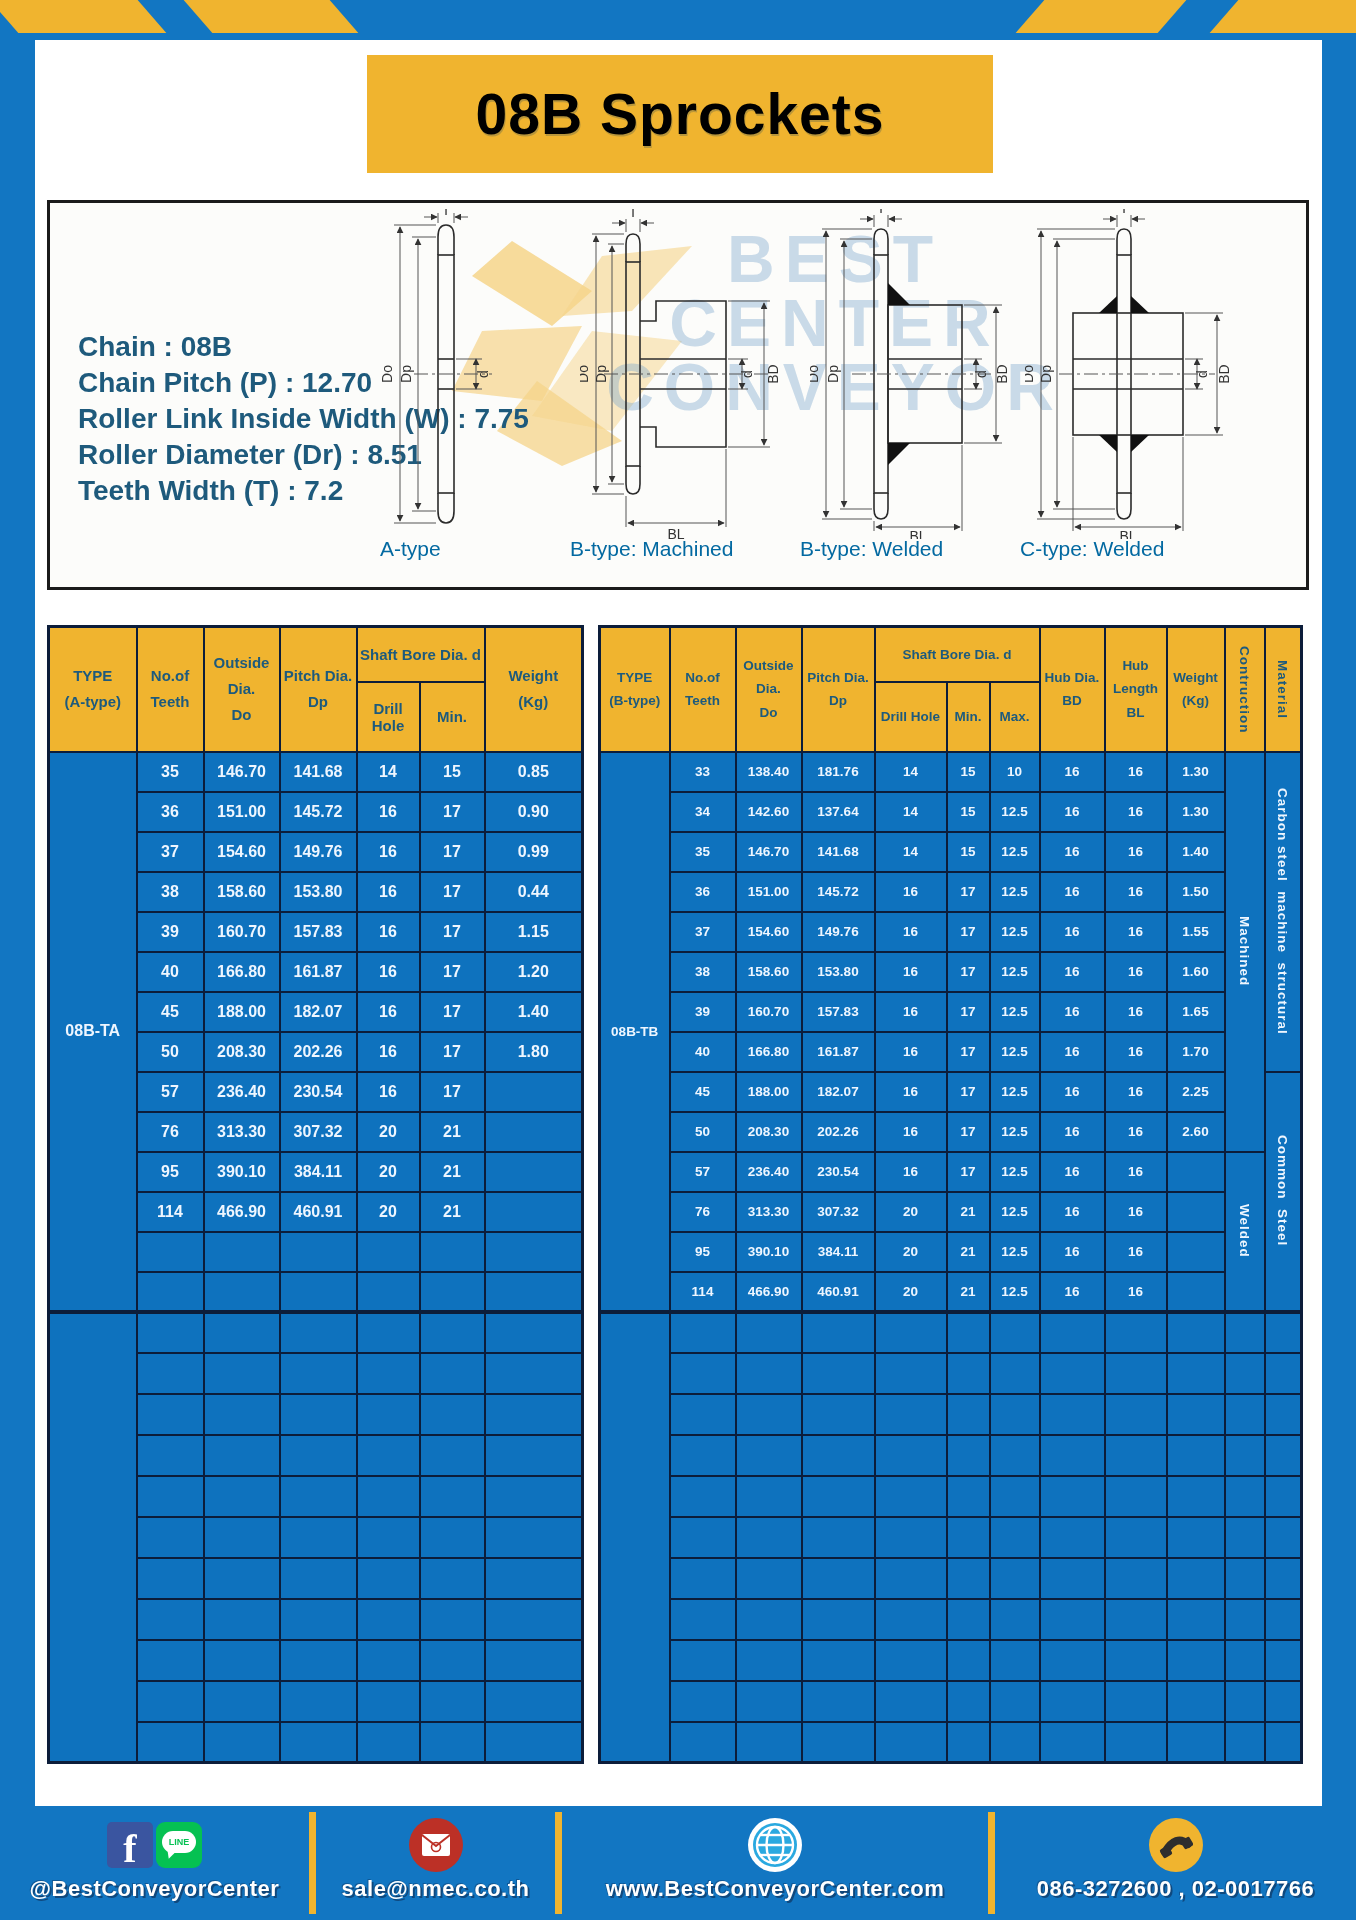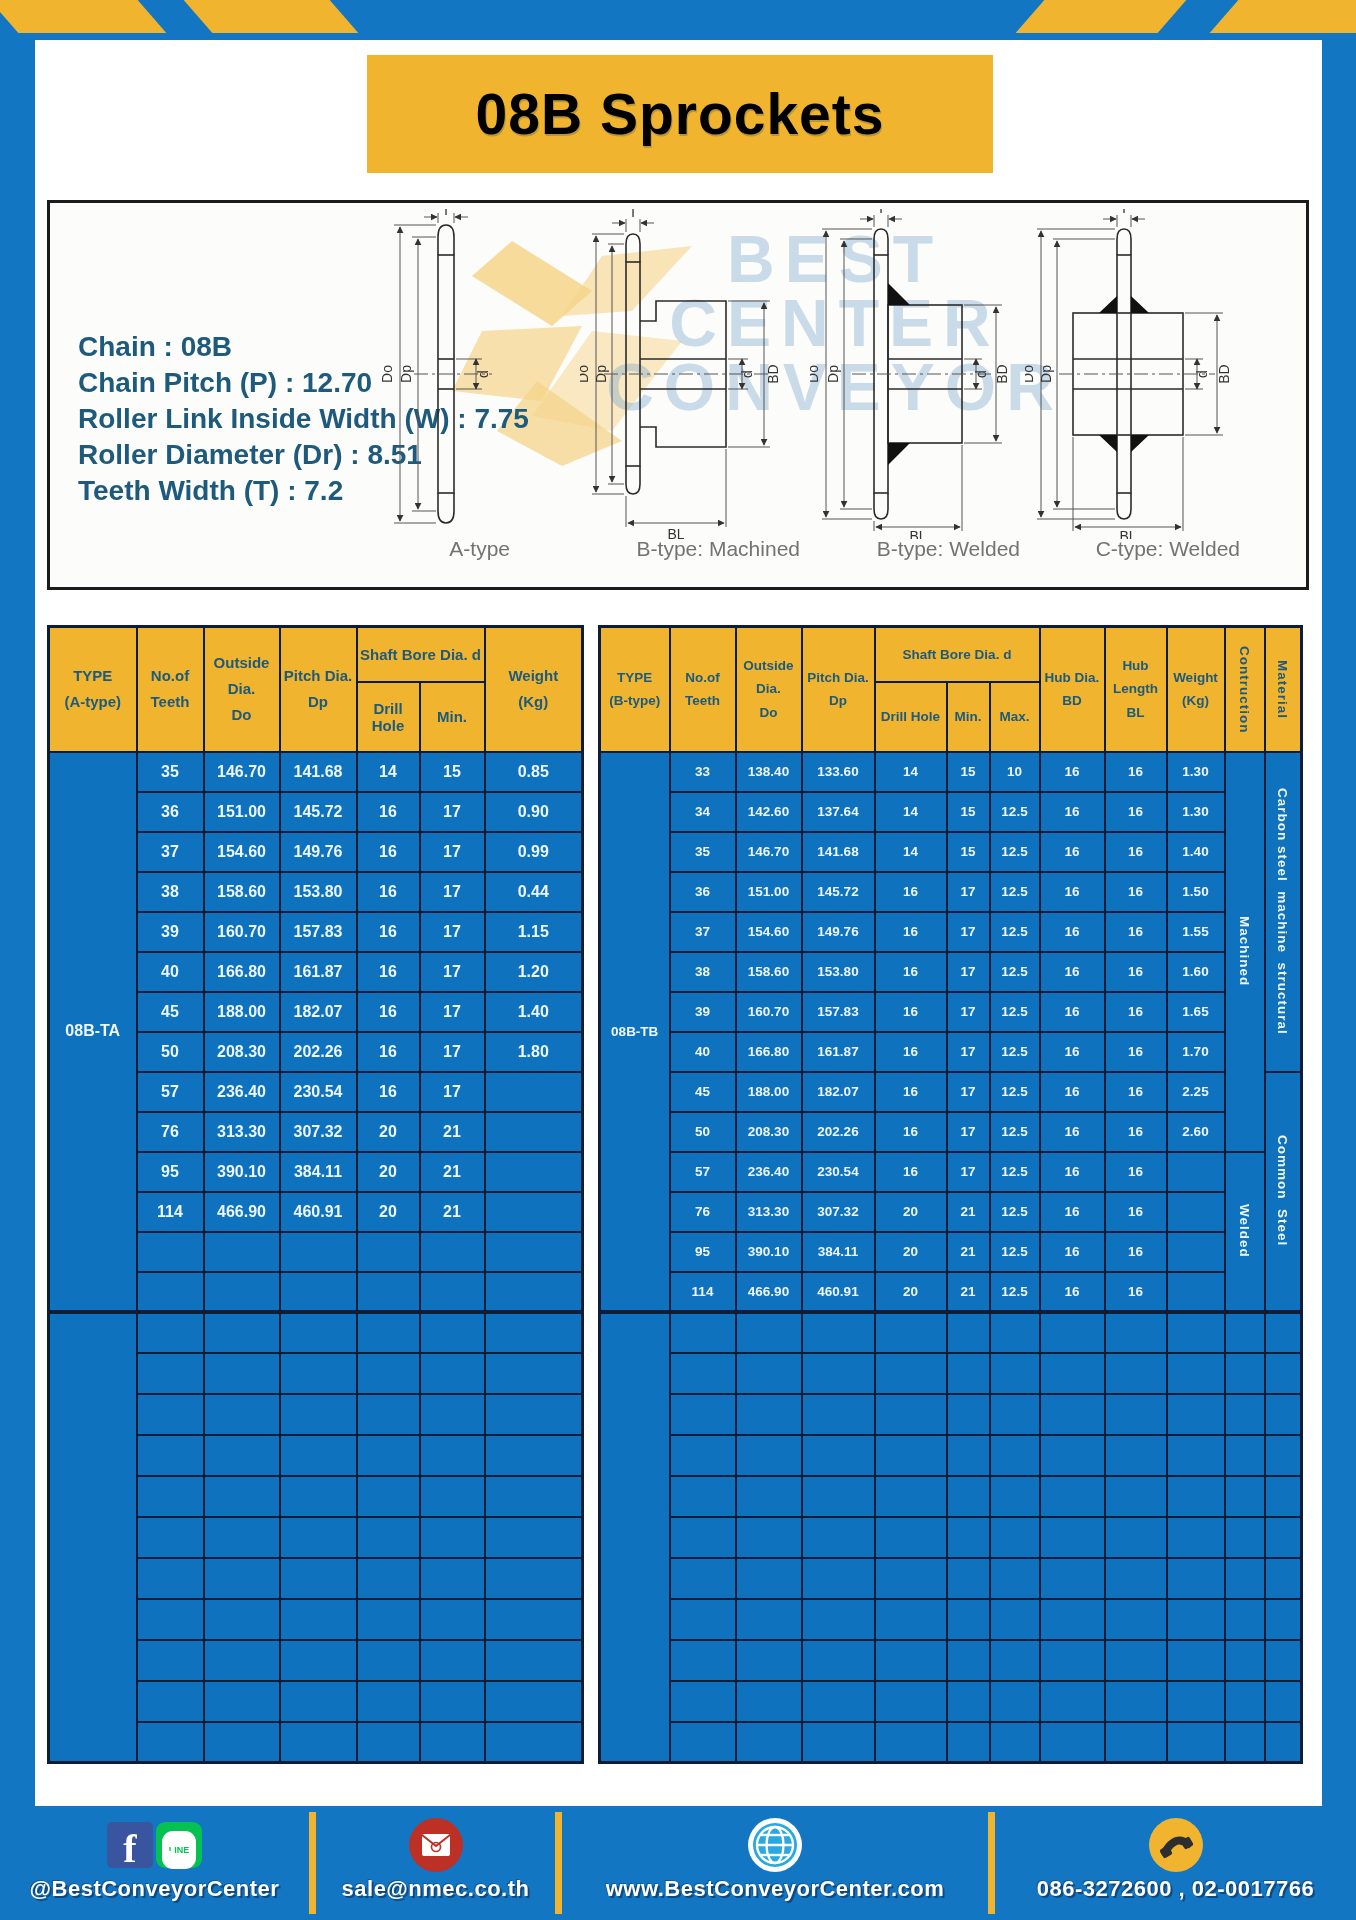--- a/index.html
+++ b/index.html
@@ -14,21 +14,21 @@
   .stripe.r2{left:1224px;width:150px;transform:skewX(-41deg);}
   
   .sheet{position:absolute;left:35px;top:40px;width:1287px;height:1766px;background:#ffffff;}
   
   .banner{position:absolute;left:367px;top:55px;width:626px;height:118px;background:#f0b42f;display:flex;align-items:center;justify-content:center;}
   .banner h1{margin:0;font-size:57px;font-weight:800;color:#000000;letter-spacing:1px;text-shadow:1px 2px 0 rgba(20,60,90,.25);}
   
   .dbox{position:absolute;left:47px;top:200px;width:1262px;height:390px;background:#fcfcfa;border:3px solid #1b1b1b;box-sizing:border-box;}
   .specs{position:absolute;left:28px;top:126px;}
   .specs div{font-size:28px;font-weight:700;color:#1e5a7c;line-height:36px;white-space:pre;}
-  .dlabel{position:absolute;top:334px;font-size:21px;color:#737373;text-align:right;}
+  .dlabel{position:absolute;top:334px;font-size:21px;color:#0369a1;text-align:left;}
   .dwrap{position:absolute;top:6px;}
   svg text{font-family:"Liberation Sans",sans-serif;font-size:14px;fill:#333;}
   .wmark-logo{position:absolute;left:392px;top:28px;opacity:.55;pointer-events:none;}
   .wmark-text{position:absolute;left:500px;top:24px;width:570px;text-align:center;pointer-events:none;
     font-weight:800;color:rgba(125,168,205,.40);letter-spacing:10px;font-size:66px;line-height:64px;}
   
   table{border-collapse:collapse;table-layout:fixed;position:absolute;top:625px;}
   #tableA{left:47px;width:534px;}
   #tableB{left:598px;width:702px;}
   td{border:2px solid #0c1d3a;text-align:center;vertical-align:middle;overflow:hidden;padding:0;}
@@ -51,21 +51,21 @@
   
   .footer{position:absolute;left:0;top:1806px;width:1356px;height:114px;background:#1276c2;display:flex;align-items:stretch;}
   .fsec{display:flex;flex-direction:column;align-items:center;justify-content:flex-start;padding-top:8px;}
   .fsec .ftext{font-size:22px;font-weight:800;color:#ffffff;letter-spacing:.5px;
      text-shadow:2px 2px 0 rgba(12,35,70,.55), -1px -1px 0 rgba(12,35,70,.35);}
   .fdiv{width:7px;background:#f0b42f;margin:6px 0;}
   .icons{display:flex;align-items:center;gap:3px;height:62px;}
   .fb{width:46px;height:46px;background:#3a55a0;border-radius:5px;display:flex;align-items:flex-end;justify-content:center;}
   .fb span{color:#fff;font-size:40px;font-weight:700;line-height:.95;font-family:"Liberation Serif",serif;}
   .lineic{width:46px;height:46px;background:#05c152;border-radius:9px;position:relative;}
-  .lineic .bubble{position:absolute;left:6px;top:9px;width:34px;height:38px;background:#fff;border-radius:11px;
+  .lineic .bubble{position:absolute;left:6px;top:9px;width:34px;height:22px;background:#fff;border-radius:11px;
      display:flex;align-items:center;justify-content:center;font-size:9px;font-weight:800;color:#05c152;letter-spacing:0;}
   .lineic .tail{position:absolute;left:10px;top:29px;width:0;height:0;border-left:4px solid transparent;border-right:4px solid transparent;border-top:8px solid #fff;transform:rotate(18deg);}
   .circ{width:54px;height:54px;border-radius:50%;display:flex;align-items:center;justify-content:center;}
   .mail{background:#bc3026;}
   .globe{background:#ffffff;}
   .phone{background:#f0b42f;}
 </style>
 </head>
 <body>
 
@@ -592,21 +592,21 @@
       </tr>
       <tr class="hrow2">
         <td>Drill Hole</td>
         <td>Min.</td>
         <td>Max.</td>
       </tr>
     <tr class="body-row">
           <td class="type-cell" rowspan="14">08B-TB</td>
           <td>33</td>
           <td>138.40</td>
-          <td>133.60</td>
+          <td>181.76</td>
           <td>14</td>
           <td>15</td>
           <td>10</td>
           <td>16</td>
           <td>16</td>
           <td>1.30</td>
           <td class="vtext" rowspan="10">Machined</td>
           <td class="vtext" rowspan="8">Carbon steel  machine  structural</td>
         </tr>
         <tr class="body-row">

